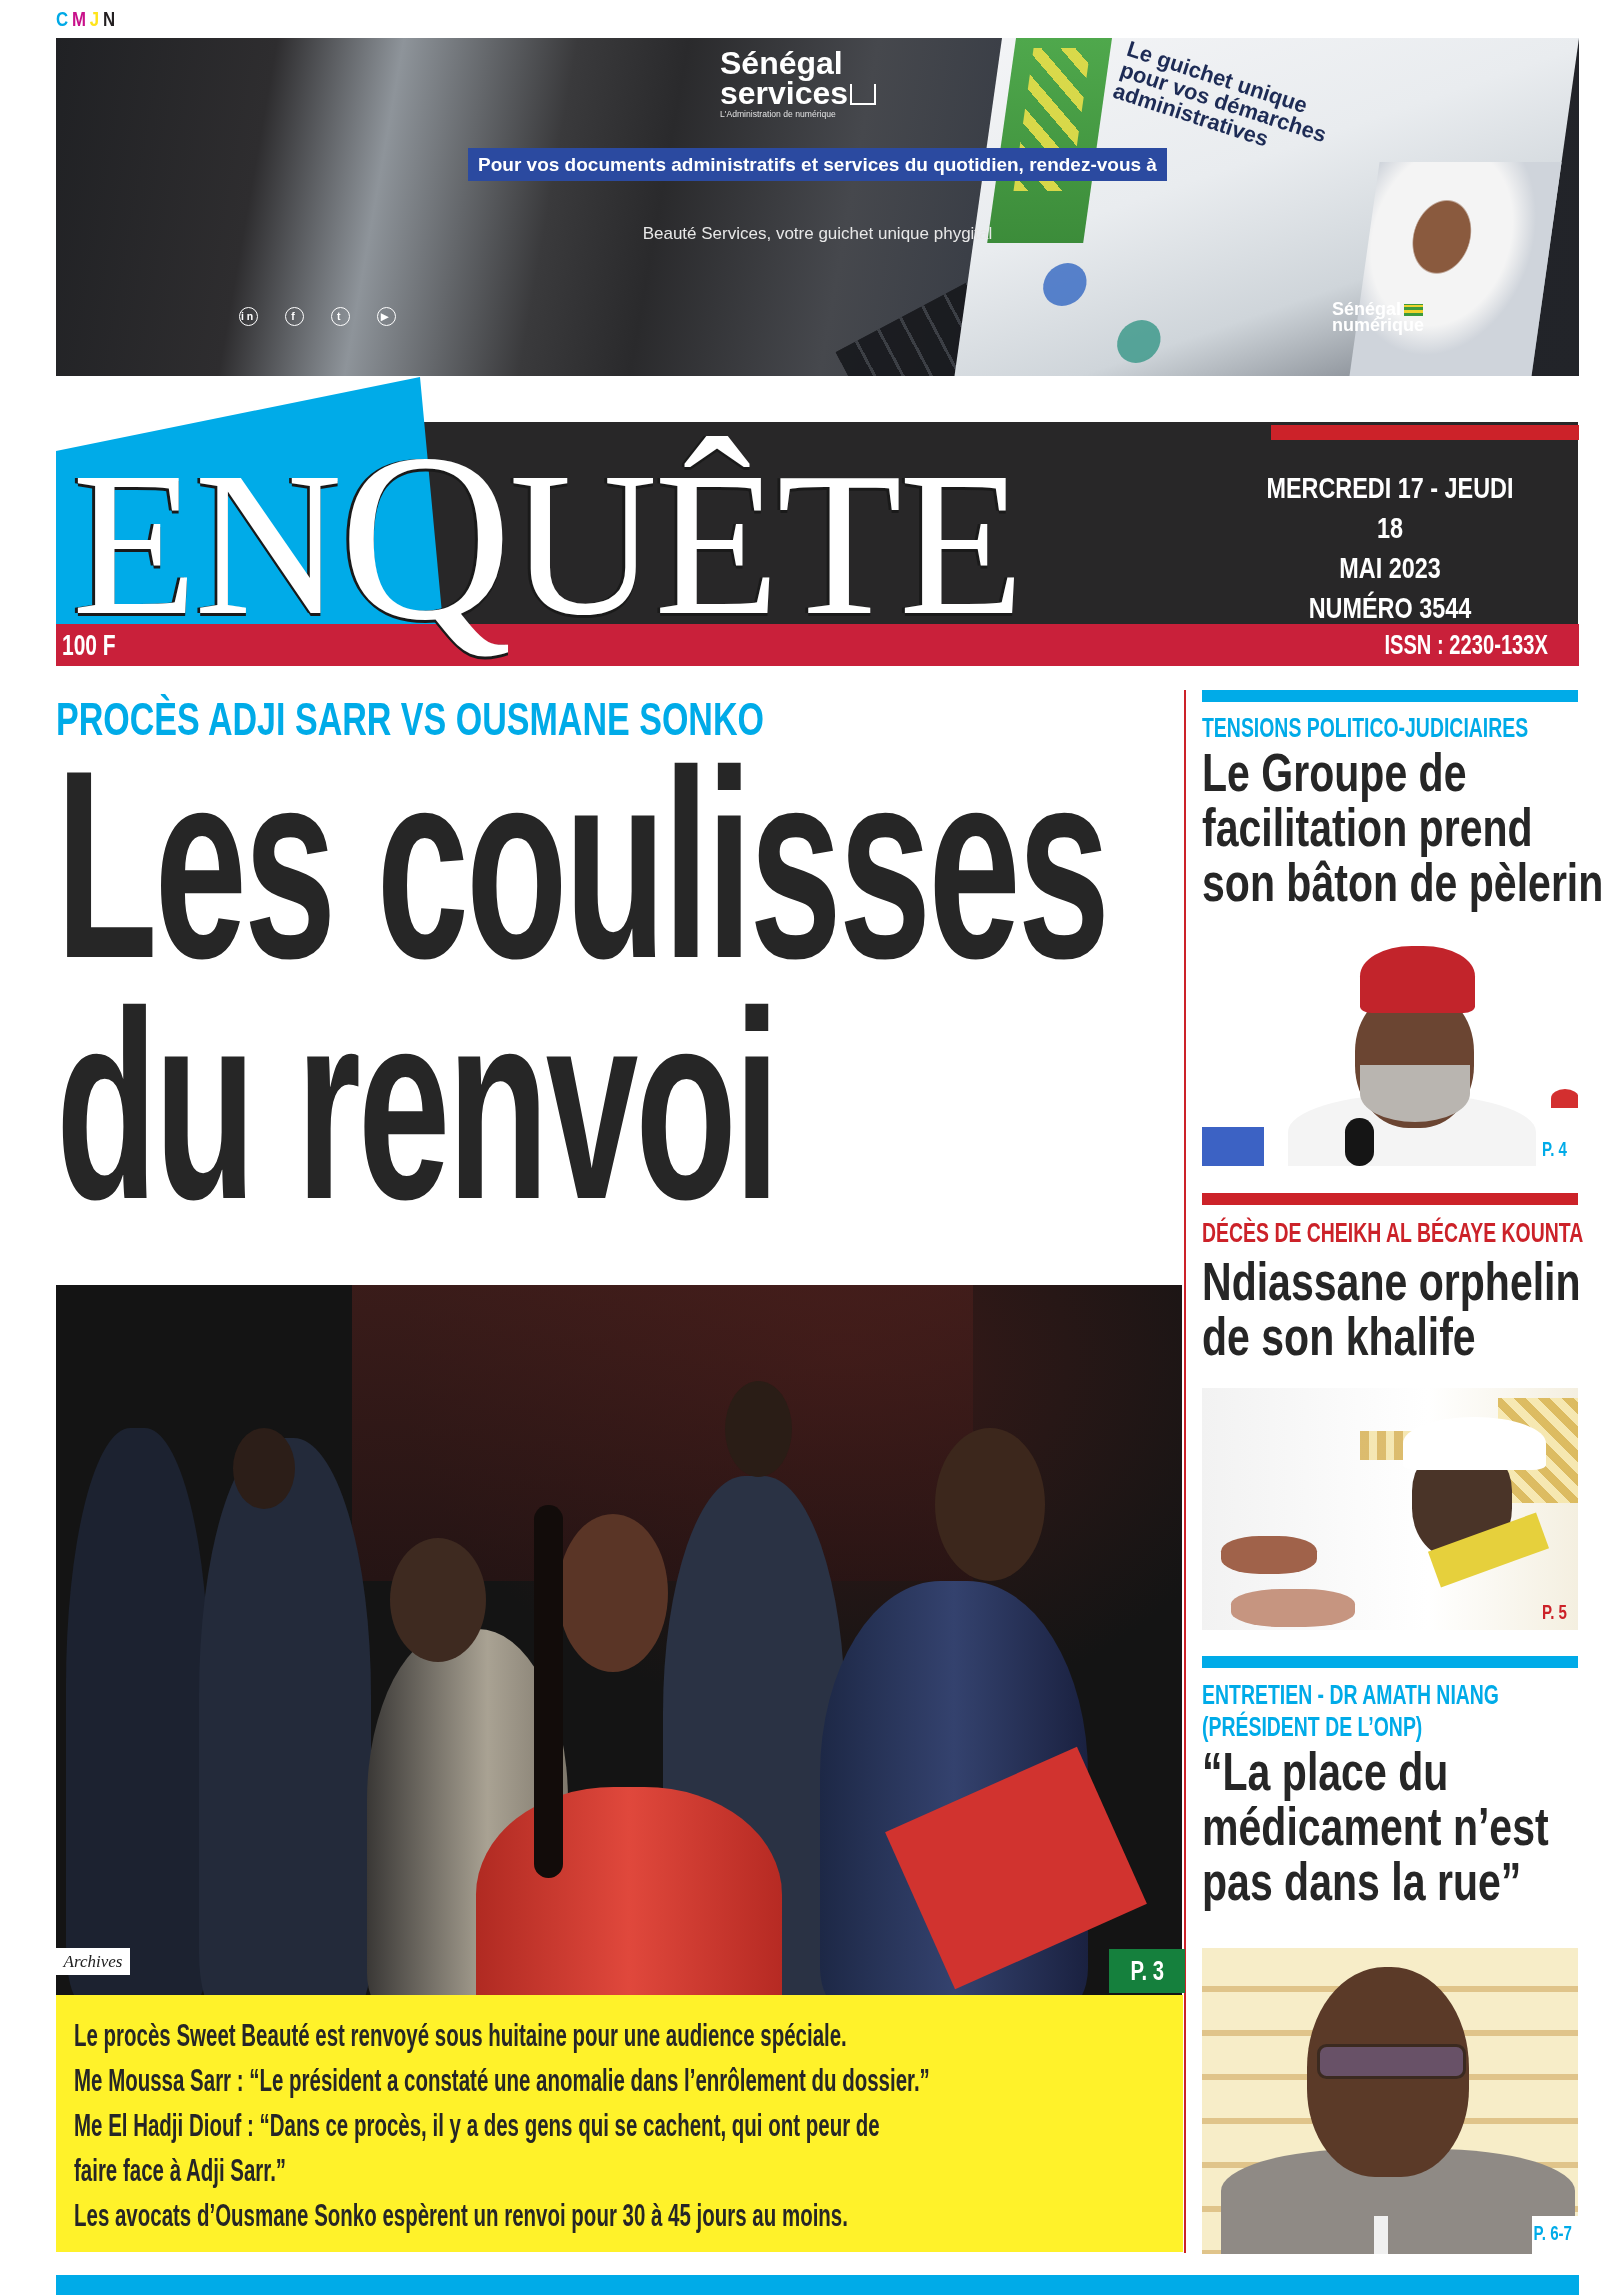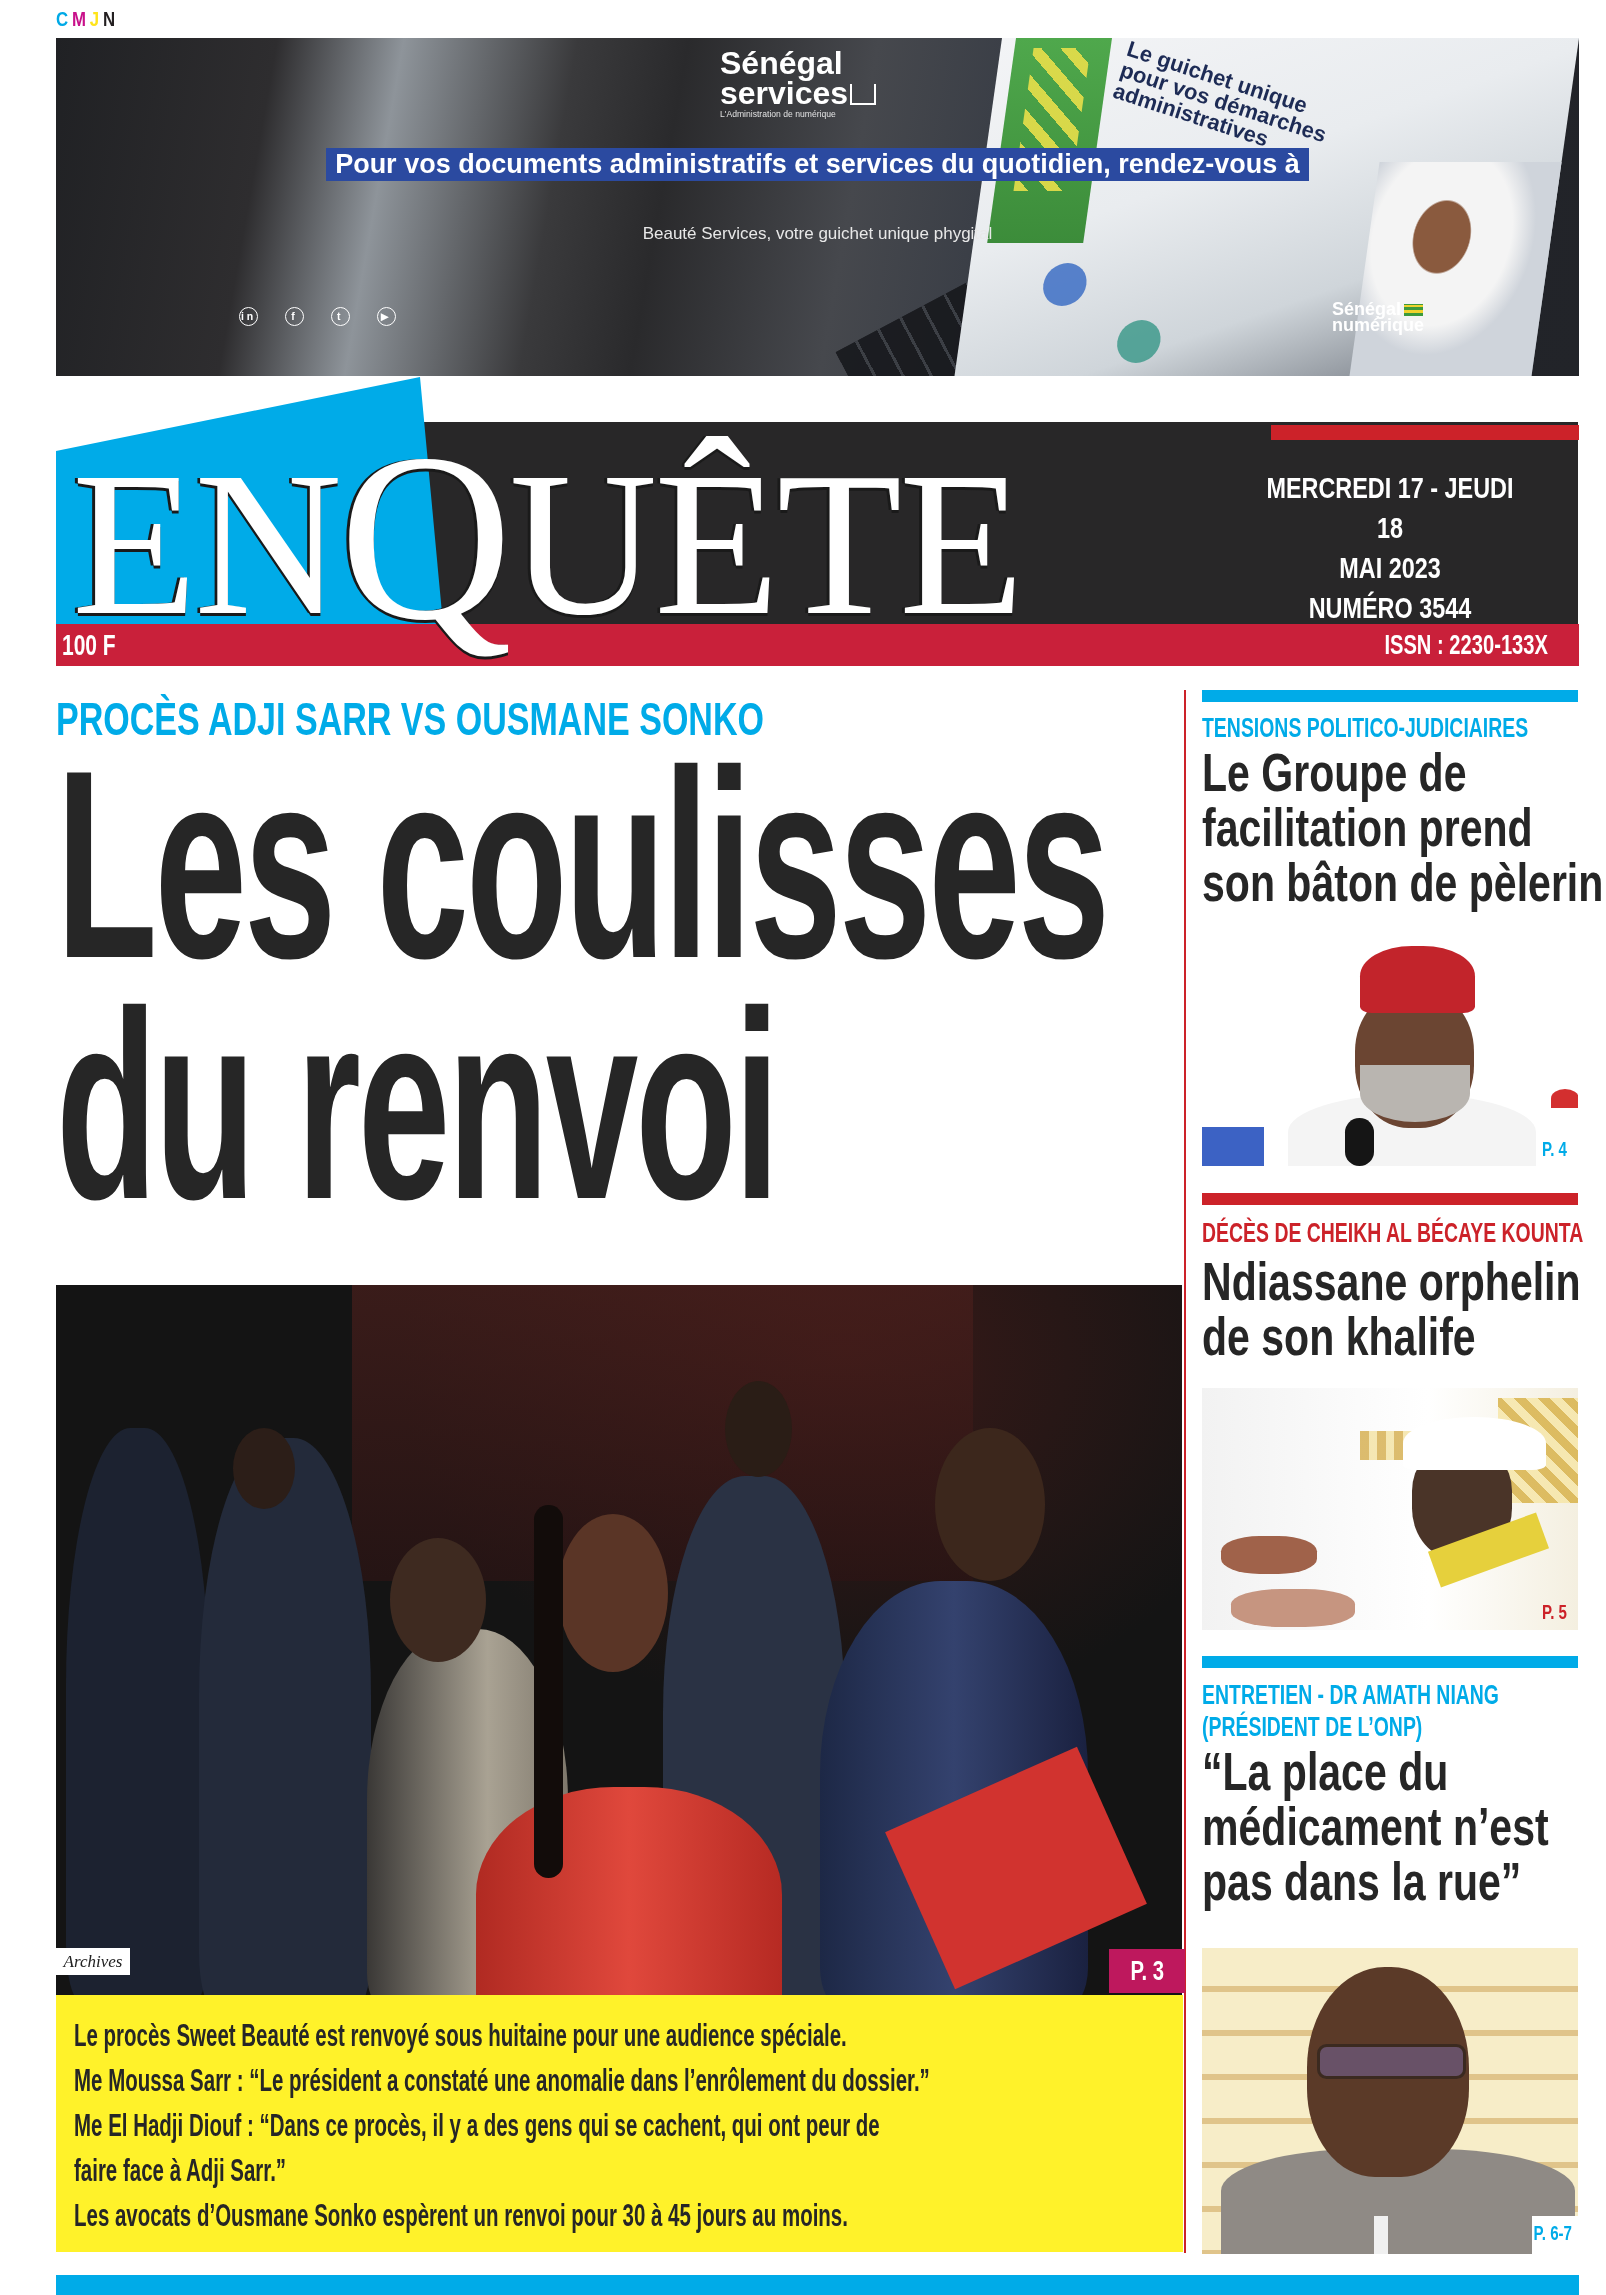--- a/index.html
+++ b/index.html
@@ -22,21 +22,21 @@
     #banner .screen .girl { position:absolute; right: 0; top: 124px; width: 182px; height: 214px; background: radial-gradient(ellipse at 40% 35%, #8a5a3e 0 18%, #f4f4f4 19% 45%, #cfd4db 60%); }
   #banner .keyboard { position: absolute; left: 788px; top: 205px; width: 430px; height: 143px; transform: rotate(-28deg);
     background: repeating-linear-gradient(90deg, #15161a 0 22px, #3c3f45 22px 25px), #1a1b1f; opacity: .85; }
   #banner .brand { position: absolute; left: 664px; top: 9.6px; color: #fff; }
   #banner .brand .l1 { font-size: 32px; font-weight: bold; line-height: 30px; }
   #banner .brand .l2 { font-size: 32px; font-weight: bold; line-height: 30px; }
   #banner .brand .house { display:inline-block; width: 22px; height: 19px; border: 2.9px solid #fff; border-top: none; position: relative; top: 1.9px; margin-left: 1.9px; }
   #banner .brand .tag { font-size: 8.6px; opacity: .85; margin-top: 1.9px; }
   #banner .guichet { position: absolute; left: 1075px; top: 0; color: #1d2b55; font-size: 22px; font-weight: bold; line-height: 22px; transform: rotate(18deg); transform-origin: left top; }
   #banner .slogan { position: absolute; left: 0; top: 110px; width: 1523px; text-align: center; }
-  #banner .slogan .s { display: inline-block; background: #2b4aa0; color: #fff; font-size: 27px; font-weight: bold; padding: 1.9px 9.6px; line-height: 29px; }
+  #banner .slogan .s { display: inline-block; background: #2b4aa0; color: #fff; font-size: 19px; font-weight: bold; padding: 1.9px 9.6px; line-height: 29px; }
   #banner .slogan .s2 { margin-top: 0; }
   #banner .sub { position: absolute; left: 0; top: 186px; width: 1523px; text-align: center; color: #e8e8e8; font-size: 17px; }
   #banner .social { position: absolute; left: 158px; top: 268px; color: #fff; font-size: 16px; letter-spacing: 2.9px; }
   #banner .social .ic { display:inline-block; width: 17px; height: 17px; border: 1.4px solid #fff; border-radius: 50%; text-align:center; line-height: 17px; font-size: 10.5px; font-weight: bold; margin-right: 1.9px; margin-left: 25px; }
   #banner .numerique { position: absolute; left: 1276px; top: 263px; color: #fff; font-size: 18px; font-weight: bold; line-height: 16px; }
   #banner .numerique .flag { display:inline-block; width: 19px; height: 12.4px; background: repeating-linear-gradient(0deg,#3c9a3c 0 2.9px,#f0d22c 2.9px 5.7px); vertical-align: middle; margin-left: 2.9px; }
 
   
   #mast-black { left: 420px; top: 422px; width: 1158px; height: 202px; background: #282728; }
   #mast-blue { left: 56px; top: 377px; width: 387px; height: 247px; background: #00abe8; clip-path: polygon(0 74px, 364px 0, 387px 247px, 0 247px); }
@@ -56,21 +56,21 @@
   #kicker-main { left: 56px; top: 695px; color: #00abe8; font-weight: bold; font-size: 46px; line-height: 48px; transform: scaleX(0.74); transform-origin: left top; white-space: nowrap; }
   #headline-main { left: 56px; top: 745px; color: #262626; font-weight: bold; font-size: 268px; line-height: 239px; letter-spacing: -4.8px; transform: scaleX(0.62); transform-origin: left top; white-space: nowrap; }
   #headline-main div { height: 241px; }
 
   #main-photo { left: 56px; top: 1285px; width: 1126px; height: 710px; overflow: hidden;
     background: radial-gradient(ellipse at 70% 10%, #3a1a18 0%, #141414 40%), #141414; }
   #main-photo .truck { position:absolute; left: 296px; top: 0; width: 621px; height: 296px; background: linear-gradient(180deg,#4a1f1c,#2c1414); opacity:.7; }
   #main-photo .person { position:absolute; border-radius: 45% 45% 10% 10%; }
   #main-photo .head { position:absolute; border-radius: 50%; background: #4a2f22; }
   #archives { left: 56px; top: 1948px; background: #fff; color: #222; font-family: "Liberation Serif", serif; font-style: italic; font-size: 17px; line-height: 27px; padding: 0 7.6px; }
-  #page-ref-main { left: 1109px; top: 1949px; width: 76px; height: 44px; background: #be185d; color: #fff; font-weight: bold; font-size: 27px; line-height: 44px; text-align: center; }
+  #page-ref-main { left: 1109px; top: 1949px; width: 76px; height: 44px; background: #15803d; color: #fff; font-weight: bold; font-size: 27px; line-height: 44px; text-align: center; }
   #page-ref-main span { display:inline-block; transform: scaleX(0.75); }
 
   #summary-box { left: 56px; top: 1995px; width: 1127px; height: 257px; background: #fff22a; }
   #summary-box .lines { position: absolute; left: 18px; top: 18px; color: #262626; font-weight: bold; font-size: 32px; line-height: 45px; transform: scaleX(0.64); transform-origin: left top; white-space: nowrap; }
 
   #bottom-bar { left: 56px; top: 2275px; width: 1523px; height: 20px; background: #00abe8; }
 
   
   .rbar { position: absolute; left: 1202px; width: 376px; height: 12px; }
   .rkicker { position: absolute; left: 1202px; font-weight: bold; font-size: 27px; line-height: 32px; transform: scaleX(0.72); transform-origin: left top; white-space: nowrap; }

